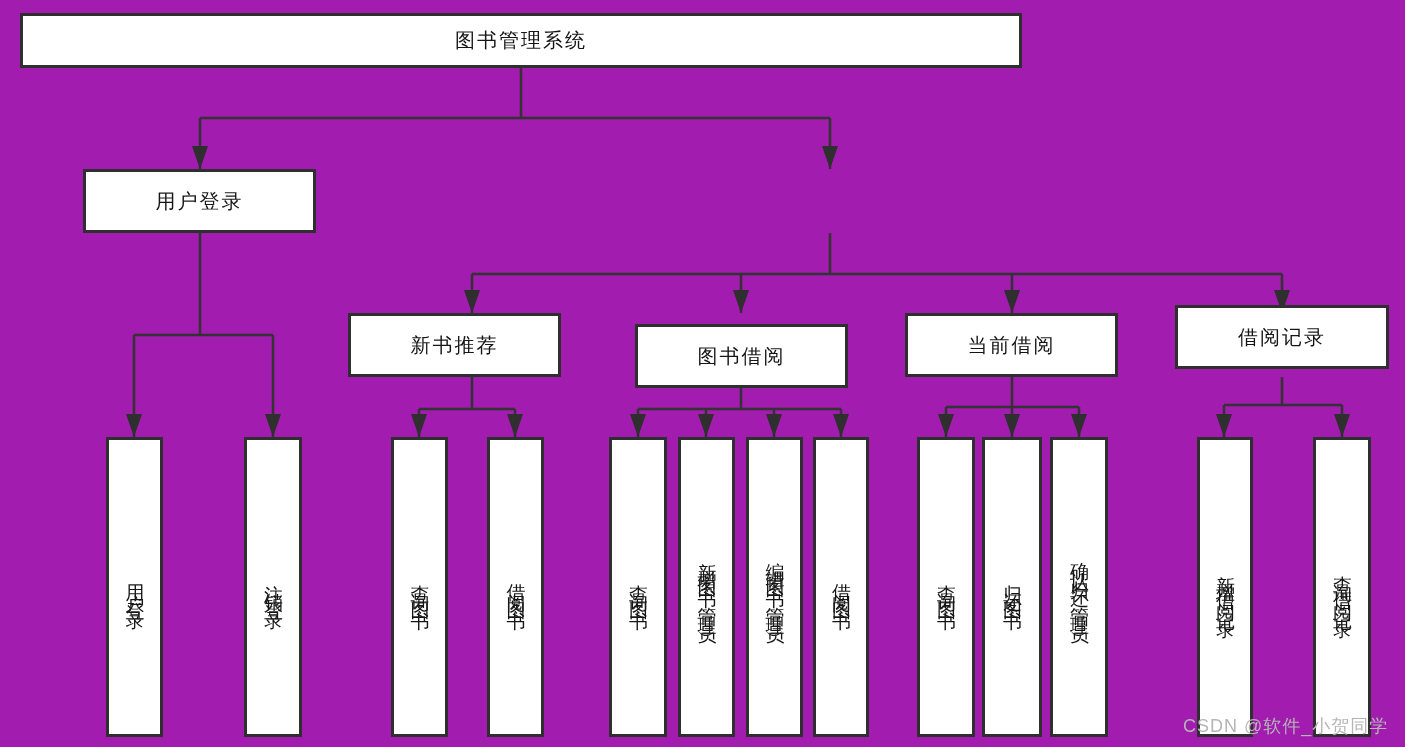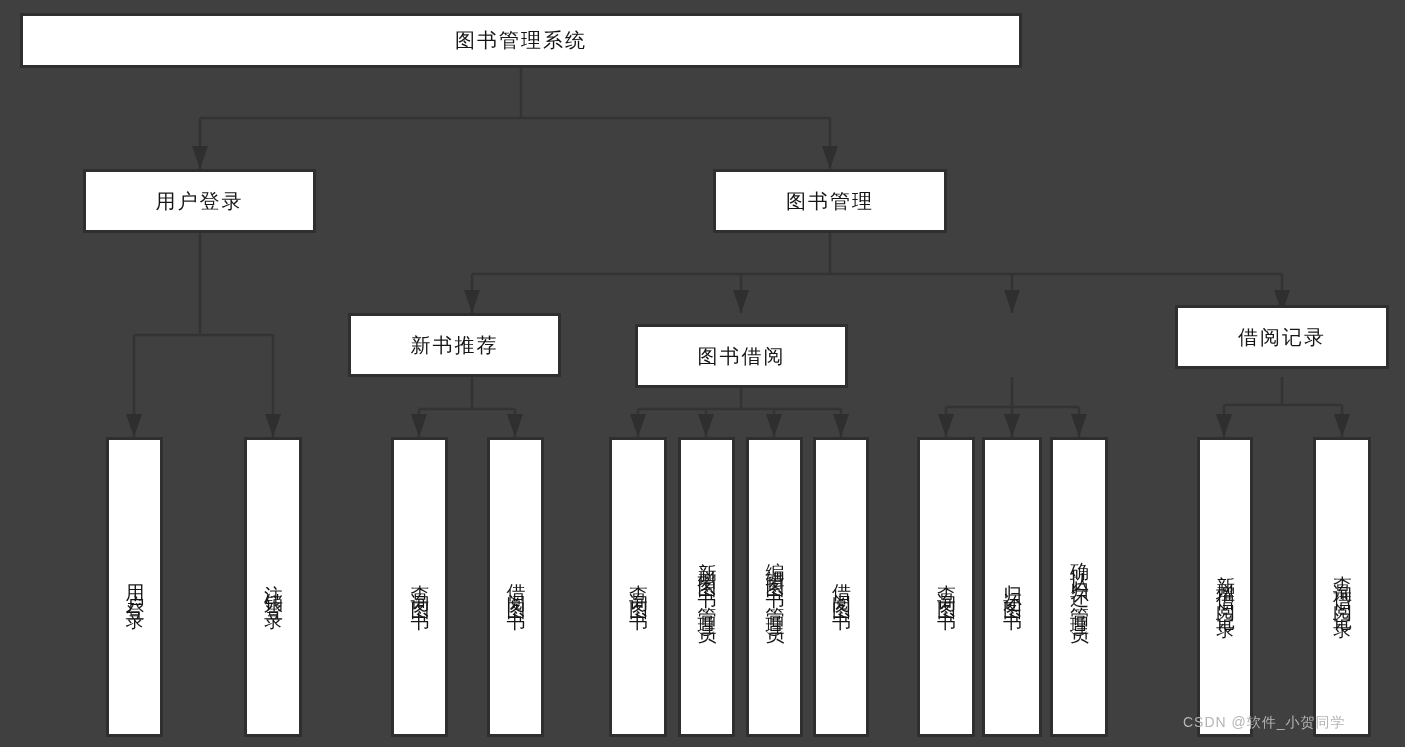--- a/index.html
+++ b/index.html
@@ -1,19 +1,19 @@
 <!DOCTYPE html>
 <html><head>
 <meta charset="utf-8">
 <style>
   html,body{margin:0;padding:0;background:#ffffff;}
   .canvas{
     position:relative;
     width:1405px;height:747px;
-    background:#404040;
+    background:#a21caf;
     overflow:hidden;
     font-family:"Liberation Sans","DejaVu Sans",sans-serif;
     color:#151515;
   }
   .wires{position:absolute;left:0;top:0;width:1405px;height:747px;}
   .box{
     position:absolute;
     box-sizing:border-box;
     border:3px solid #2f2f2f;
     background:#ffffff;
@@ -25,21 +25,21 @@
   .vbox{font-size:19px;letter-spacing:0;}
   .vtext{
     writing-mode:vertical-rl;
     text-orientation:mixed;
     letter-spacing:9px;
     line-height:1.1;
   }
   .watermark{
     position:absolute;
     left:1183px;top:714px;
-    font-size:14px;
+    font-size:18px;
     letter-spacing:1px;
     color:#b5b5b5;
     white-space:nowrap;
   }
 </style>
 </head>
 <body>
 
 <div class="canvas">
 
@@ -59,24 +59,24 @@
          M630 414 L646 414 L638 437 Z M698 414 L714 414 L706 437 Z
          M766 414 L782 414 L774 437 Z M833 414 L849 414 L841 437 Z
          M938 414 L954 414 L946 437 Z M1004 414 L1020 414 L1012 437 Z
          M1071 414 L1087 414 L1079 437 Z M1216 414 L1232 414 L1224 437 Z
          M1334 414 L1350 414 L1342 437 Z"></path>
   </svg>
 
   <div class="box" style="left:20px;top:13px;width:1002px;height:55px">图书管理系统</div>
 
   <div class="box" style="left:83px;top:169px;width:233px;height:64px">用户登录</div>
-  <div class="box" style="left:713px;top:169px;width:234px;height:64px">图书管理</div>
 
   <div class="box" style="left:348px;top:313px;width:213px;height:64px">新书推荐</div>
   <div class="box" style="left:635px;top:324px;width:213px;height:64px">图书借阅</div>
+  <div class="box" style="left:905px;top:313px;width:213px;height:64px">当前借阅</div>
   <div class="box" style="left:1175px;top:305px;width:214px;height:64px">借阅记录</div>
 
   <div class="box vbox" style="left:106px;top:437px;width:57px;height:300px">
     <span class="vtext">用户登录</span>
   </div>
   <div class="box vbox" style="left:244px;top:437px;width:58px;height:300px">
     <span class="vtext">注销登录</span>
   </div>
 
   <div class="box vbox" style="left:391px;top:437px;width:57px;height:300px">

